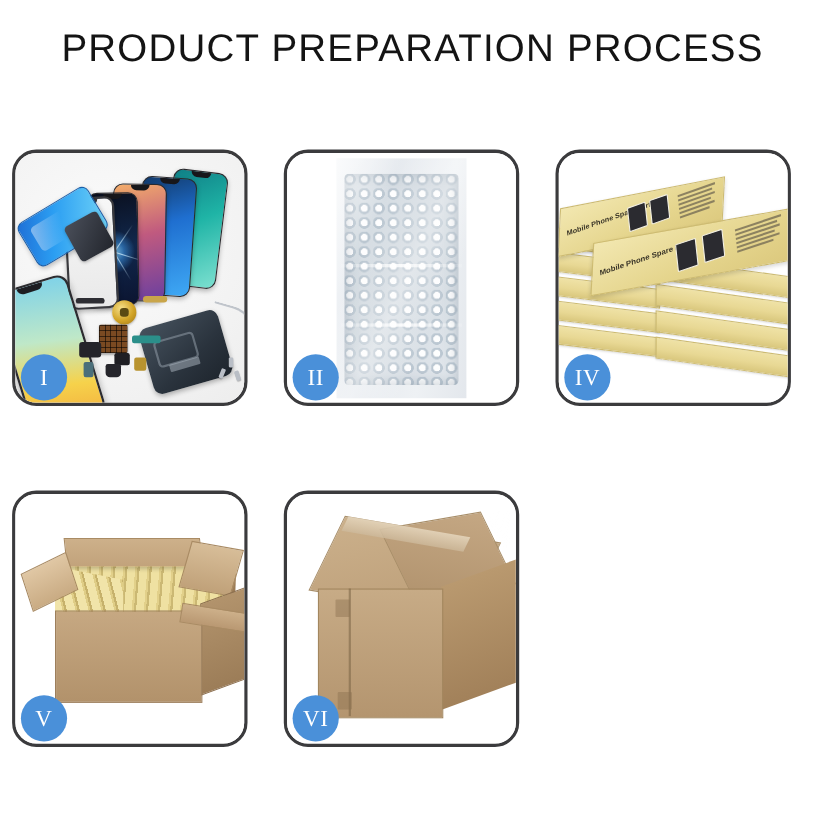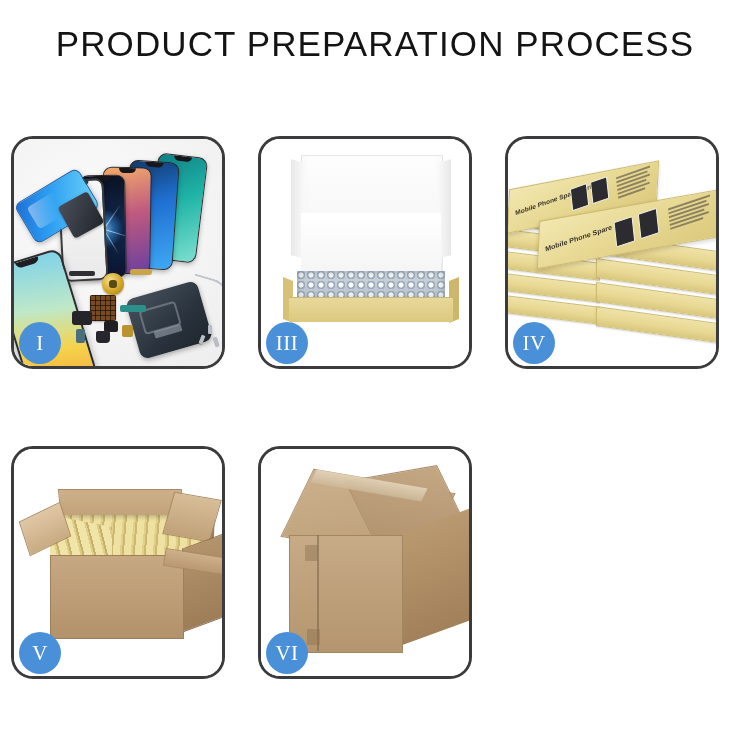--- a/index.html
+++ b/index.html
@@ -432,34 +432,32 @@
       <div class="part" style="left:108px;top:186px;width:11px;height:12px;background:#b8932f;border-radius:2px;"></div>
       <div class="screw" style="left:194px;top:186px;"></div>
       <div class="screw" style="left:186px;top:196px;transform:rotate(22deg);"></div>
       <div class="screw" style="left:200px;top:198px;transform:rotate(-18deg);"></div>
       <div class="tweezer"></div>
 
       <div class="badge">I</div>
     </div>
   </div>
 
-
   <div class="panel">
-    <div class="panel-inner p3">
-      <div class="b3-lid"></div>
-      <div class="b3-lid-l"></div>
-      <div class="b3-lid-r"></div>
-      <div class="b3-foam"></div>
-      <div class="b3-bubbles"></div>
-      <div class="b3-side-l"></div>
-      <div class="b3-side-r"></div>
-      <div class="b3-front"></div>
-      <div class="badge">III</div>
+    <div class="panel-inner p2">
+      <div class="bubble-sheet">
+        <div class="bubble-inner"></div>
+        <div class="bubble-seam" style="top:96px;"></div>
+        <div class="bubble-seam" style="top:150px;"></div>
+        <div class="bubble-sheen"></div>
+      </div>
+      <div class="badge">II</div>
     </div>
   </div>
+
 
   <div class="panel">
     <div class="panel-inner p4">
       <div class="stack">
 
         <div class="kbox" style="left:-2px;top:74px;width:92px;height:16px;transform:skewY(7deg);"></div>
         <div class="kbox" style="left:-2px;top:96px;width:92px;height:16px;transform:skewY(7deg);"></div>
         <div class="kbox" style="left:-2px;top:118px;width:92px;height:16px;transform:skewY(7deg);"></div>
         <div class="kbox" style="left:-2px;top:140px;width:92px;height:16px;transform:skewY(7deg);"></div>
         <div class="kbox" style="left:-2px;top:162px;width:92px;height:16px;transform:skewY(7deg);"></div>

